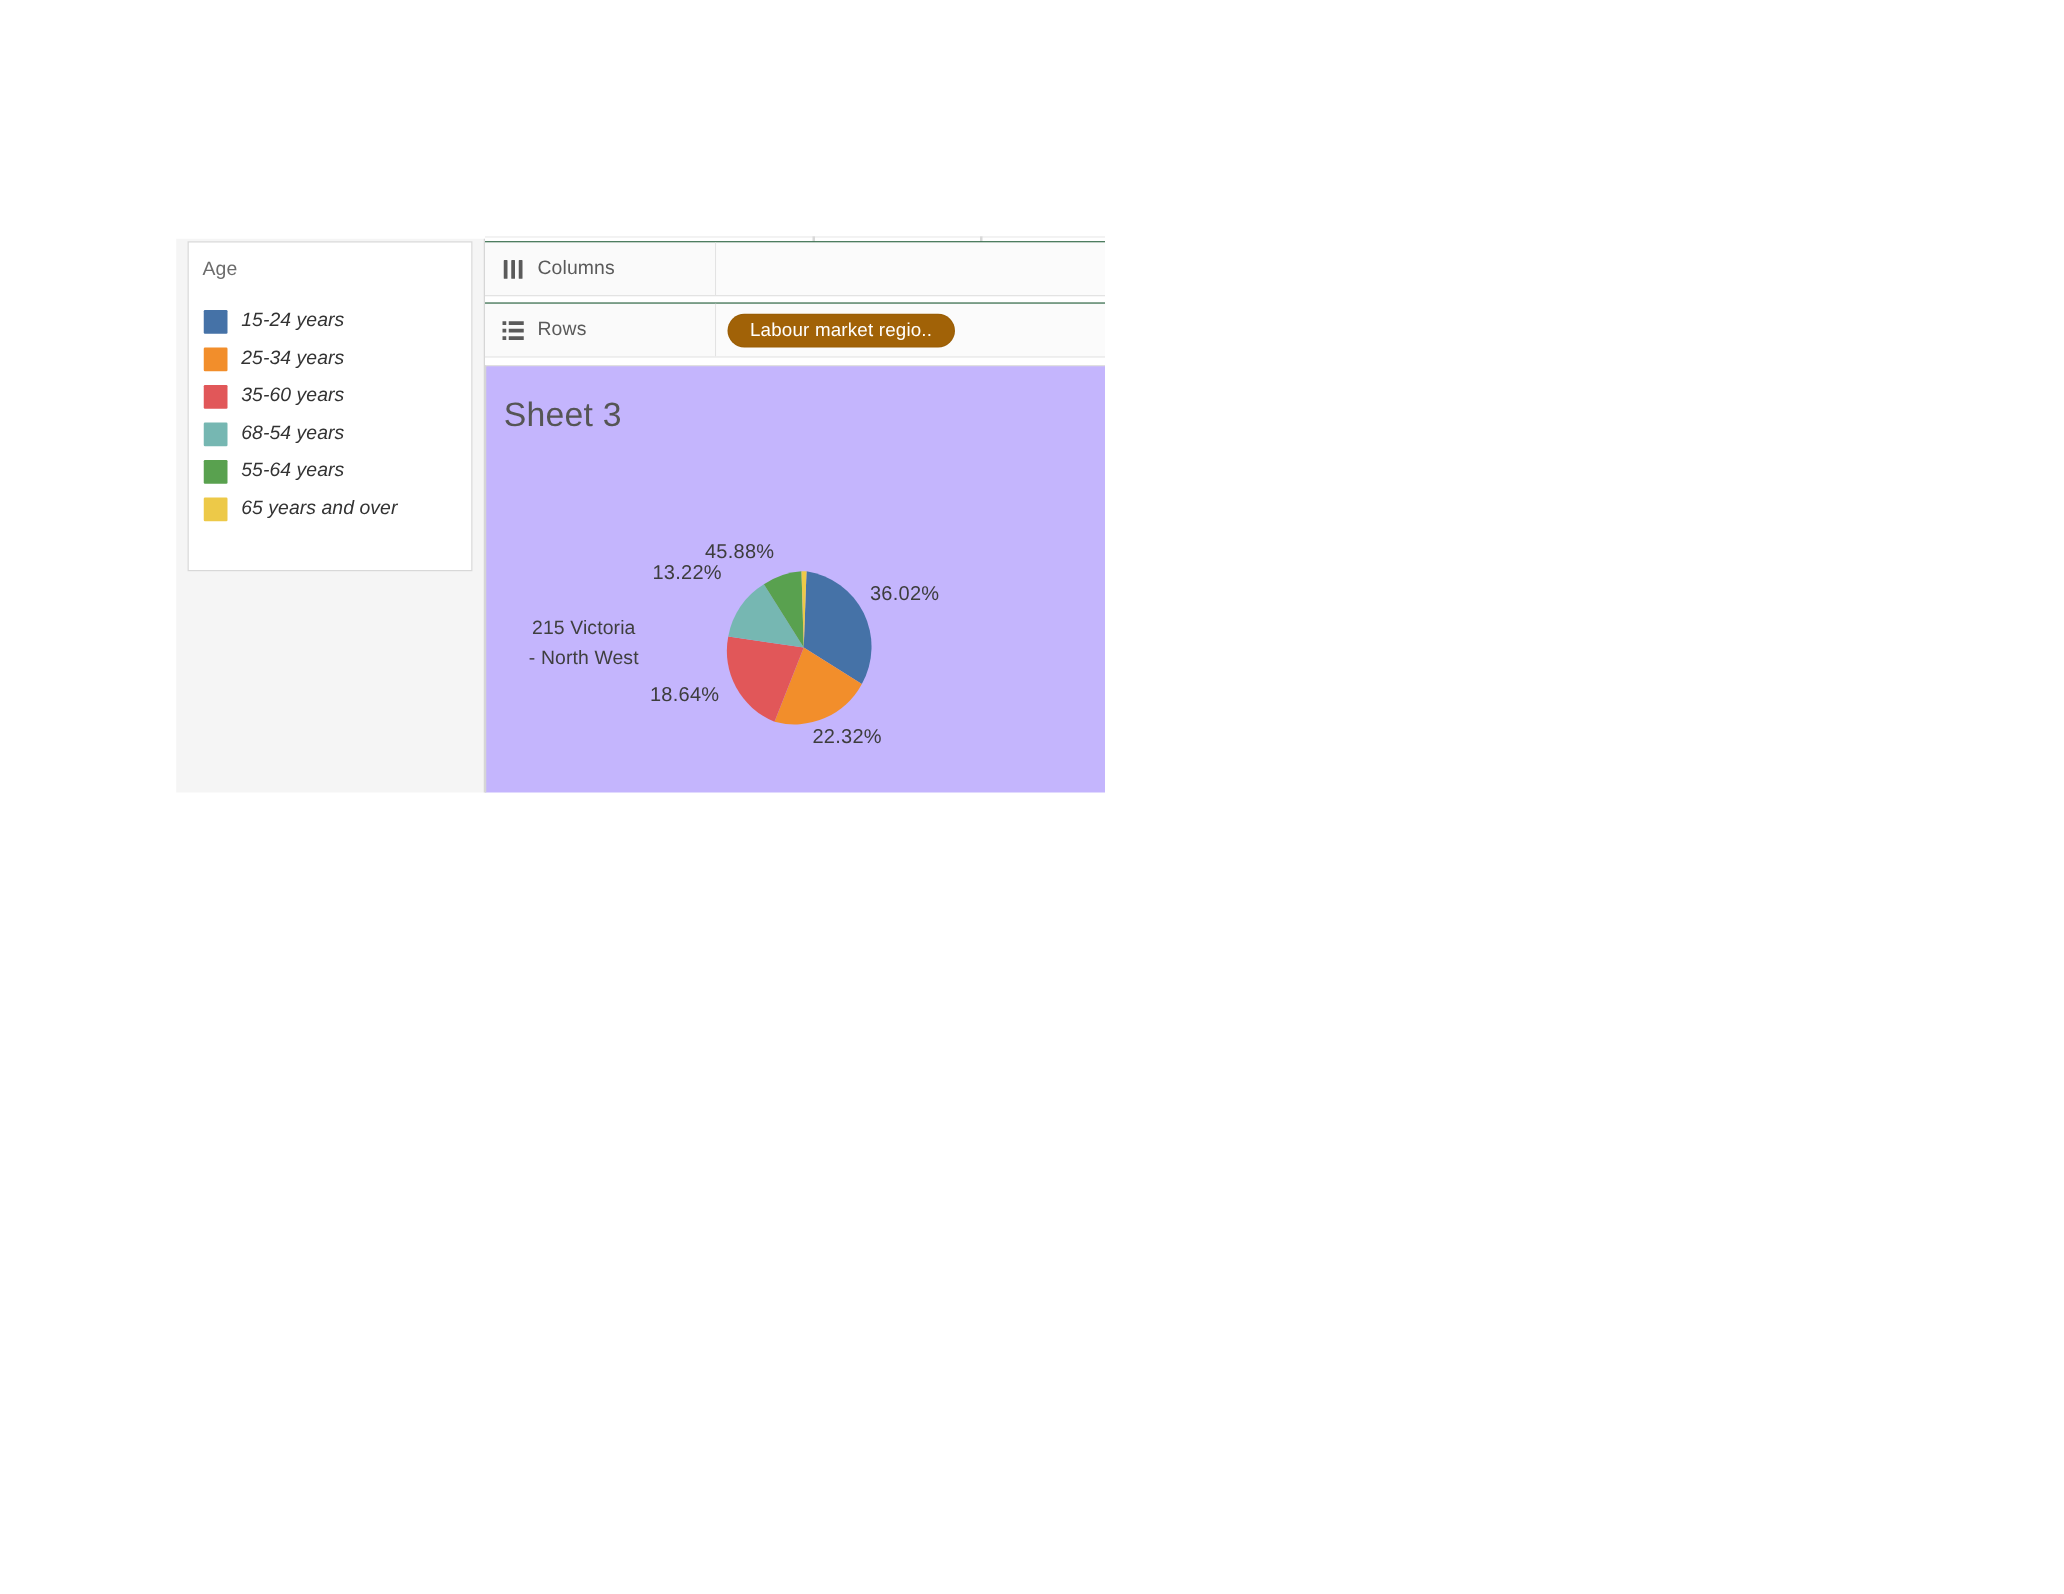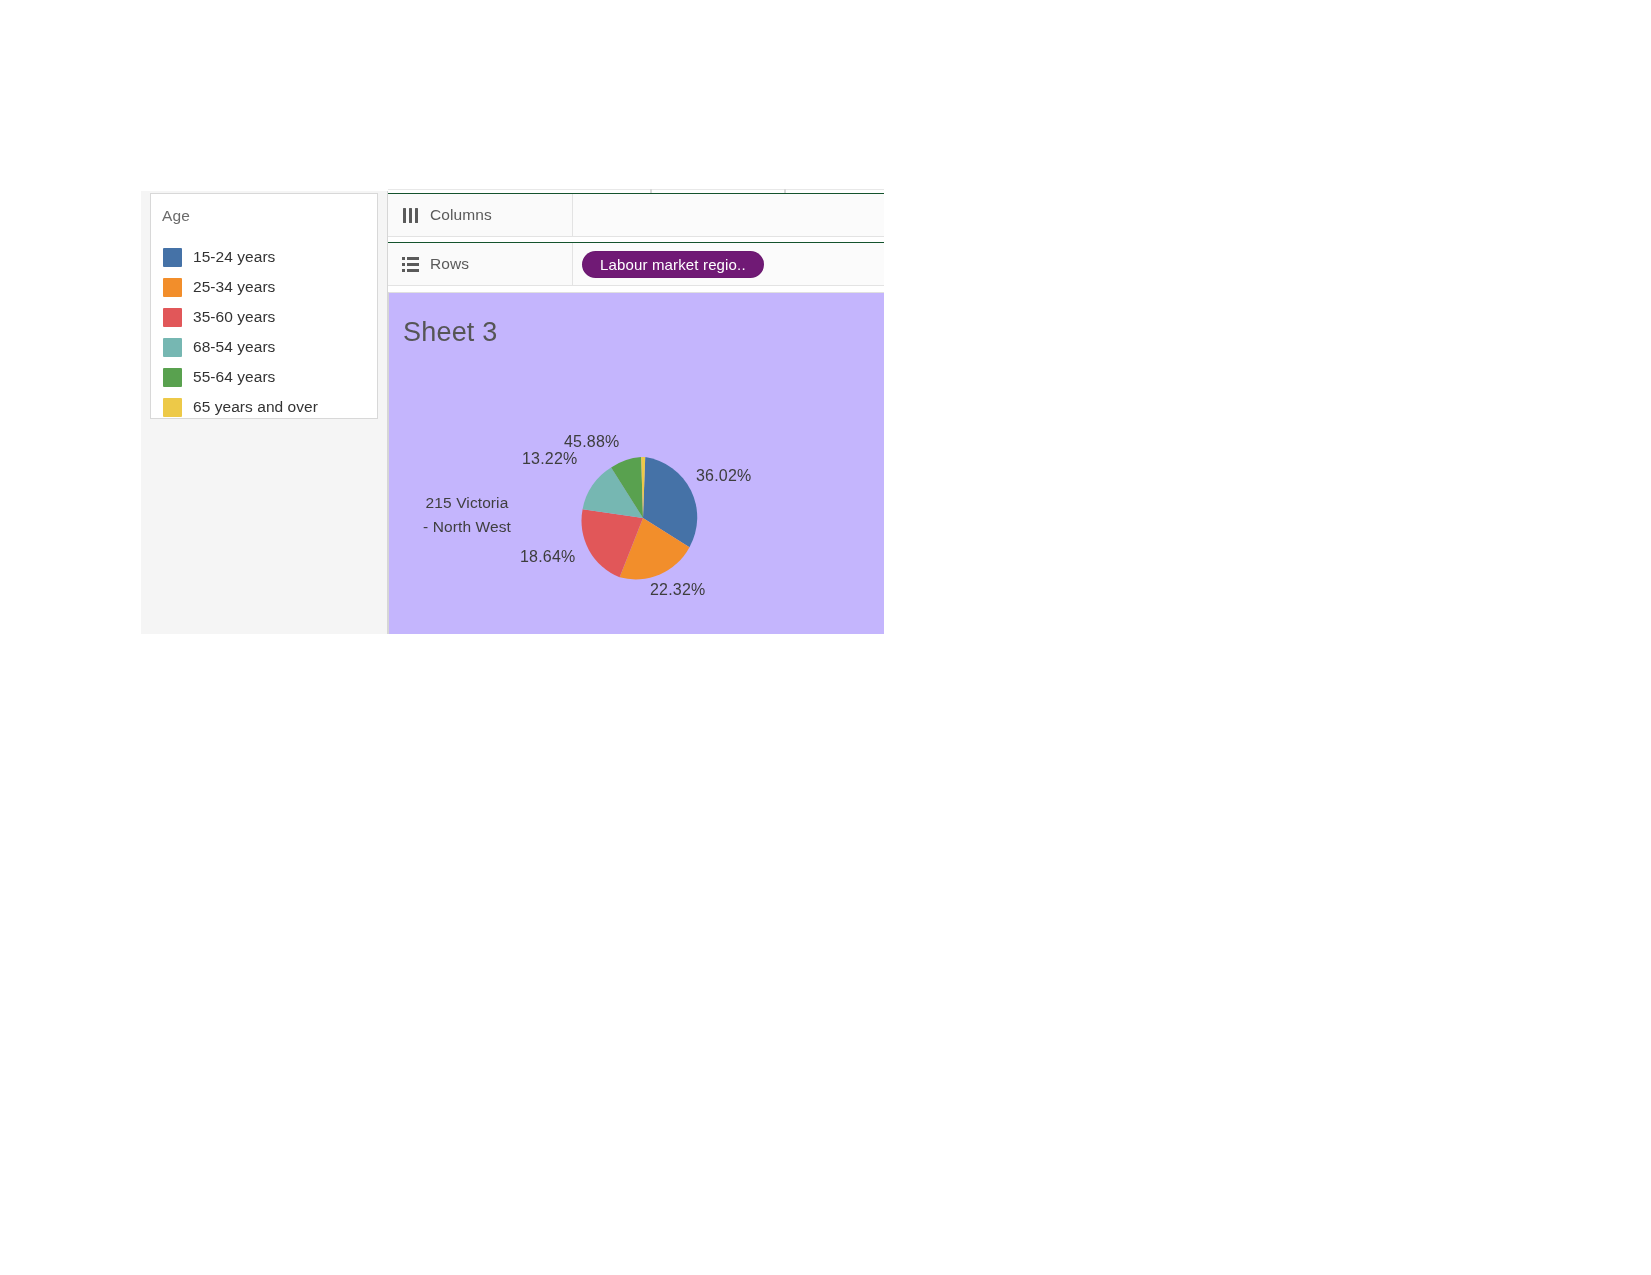--- a/index.html
+++ b/index.html
@@ -24,21 +24,21 @@
     height: 443px;
     background: #f5f5f5;
     border-right: 1px solid #d6d6d6;
     box-sizing: border-box;
   }
   #legend-card {
     position: absolute;
     left: 9px;
     top: 2px;
     width: 228px;
-    height: 226px;
+    height: 264px;
     background: #ffffff;
     border: 1px solid #d8d8d8;
     box-sizing: border-box;
   }
   #legend-title {
     position: absolute;
     left: 11px;
     top: 13px;
     font-size: 15.5px;
     color: #6b6b6b;
@@ -63,20 +63,21 @@
     height: 19px;
     flex: 0 0 19px;
     border-radius: 1px;
   }
   .legend-label {
     margin-left: 11px;
     font-size: 15.5px;
     color: #333333;
     white-space: nowrap;
     letter-spacing: .05px;
+    font-style: italic;
   }
 
   
   #shelf-area {
     position: absolute;
     left: 388px;
     top: 189px;
     width: 496px;
     height: 101px;
     background: #ffffff;
@@ -174,21 +175,21 @@
   .shelf-drop {
     flex: 1 1 auto;
     display: flex;
     align-items: center;
     padding-left: 9px;
     background: #fbfbfb;
   }
   .pill {
     height: 27px;
     border-radius: 14px;
-    background: #701a75;
+    background: #a16207;
     color: #ffffff;
     font-size: 15px;
     display: inline-flex;
     align-items: center;
     padding: 0 18px;
     white-space: nowrap;
     letter-spacing: .15px;
     box-shadow: 0 0 0 1px rgba(0,0,0,.04) inset;
   }
 

